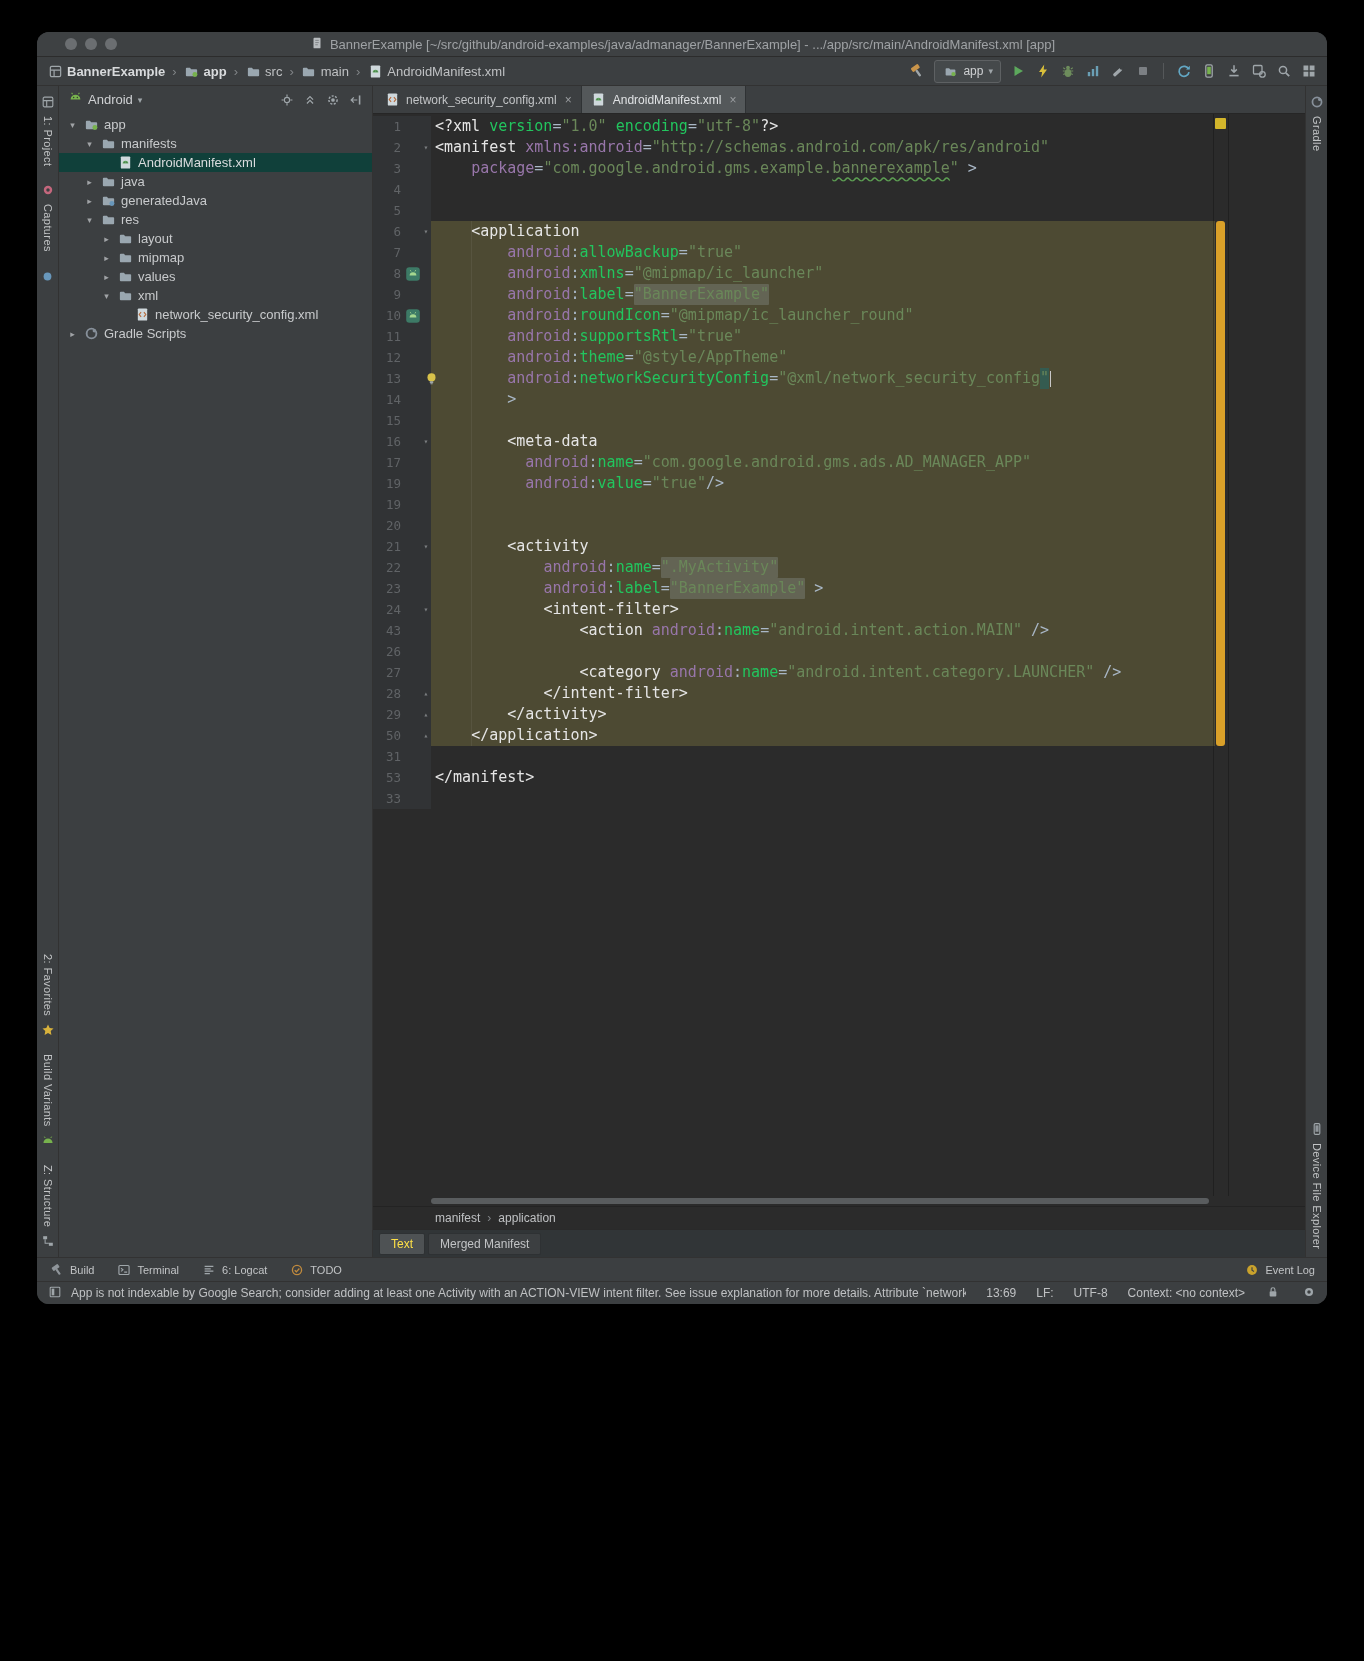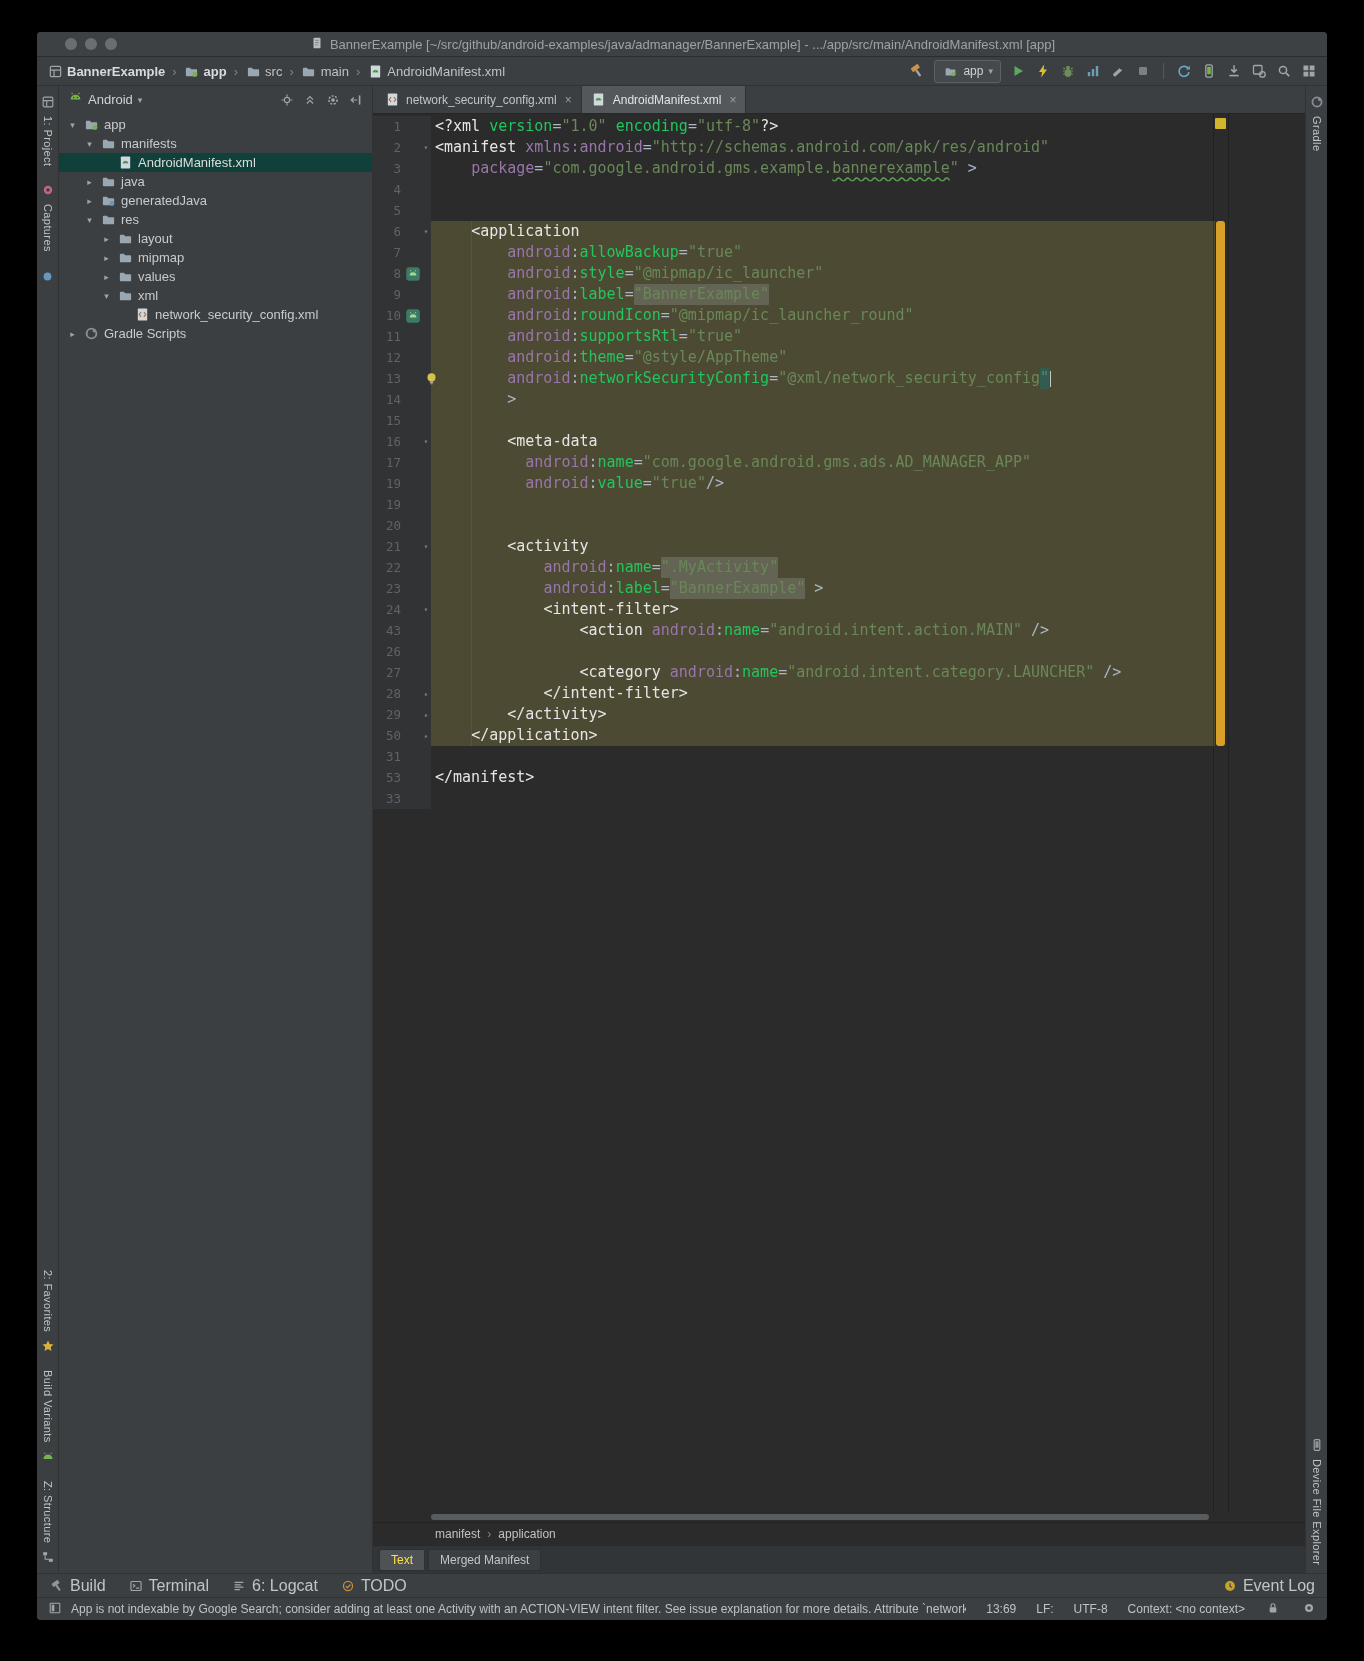--- a/index.html
+++ b/index.html
@@ -1,19 +1,19 @@
 <!DOCTYPE html>
 <html><head>
 <meta charset="utf-8">
 <style>
   html,body{margin:0;padding:0;width:1364px;height:1661px;background:#000;overflow:hidden;
     font-family:"Liberation Sans",sans-serif;}
   .page{position:relative;width:1364px;height:1661px;background:#000;}
-  .window{position:absolute;left:37px;top:32px;width:1290px;height:1588px;background:#3c3f41;
-    border-radius:4px;overflow:hidden;display:flex;flex-direction:column;}
+  .window{position:absolute;left:37px;top:32px;width:1290px;height:1272px;background:#3c3f41;
+    border-radius:12px;overflow:hidden;display:flex;flex-direction:column;}
   
   .titlebar{height:24px;flex:none;background:#3e4143;border-bottom:1px solid #2c2c2c;position:relative;
     display:flex;align-items:center;justify-content:center;}
   .traffic{position:absolute;left:28px;top:6px;display:flex;gap:8px;}
   .traffic span{width:12px;height:12px;border-radius:50%;background:#6b6e71;display:block;}
   .title-text{font-size:13px;color:#9fa2a5;margin-left:5px;white-space:nowrap;}
   
   .navbar{height:28px;flex:none;background:#3c3f41;border-bottom:1px solid #323232;display:flex;
     align-items:center;padding:0 10px;}
   .crumbs{display:flex;align-items:center;gap:4px;min-width:0;}
@@ -89,21 +89,21 @@
   .ebc .sep{color:#808487;}
   .btabs{height:27px;flex:none;background:#313537;border-top:1px solid #2a2a2a;display:flex;
     align-items:center;padding-left:6px;gap:3px;}
   .btab{padding:3px 11px;font-size:12px;color:#c2c4c6;background:#3c3f41;border:1px solid #2e3133;
     border-radius:2px;}
   .btab.active{background:#4e5254;color:#fde047;}
   
   .toolbar-bottom{height:23px;flex:none;background:#3c3f41;border-top:1px solid #323232;display:flex;
     align-items:center;padding:0 12px;}
   .tw-group{display:flex;align-items:center;gap:22px;}
-  .toolbtn{display:flex;align-items:center;gap:5px;font-size:16px;color:#c2c4c6;}
+  .toolbtn{display:flex;align-items:center;gap:5px;font-size:11px;color:#c2c4c6;}
   .statusbar{height:22px;flex:none;background:#3c3f41;border-top:1px solid #323232;display:flex;
     align-items:center;padding:0 10px;min-width:0;}
   .sb-msg{font-size:12px;color:#bfc1c3;margin-left:8px;white-space:nowrap;overflow:hidden;flex-shrink:1;}
   .sb-item{margin-left:20px;font-size:12px;color:#bfc1c3;white-space:nowrap;}
   .ico{display:inline-flex;width:16px;height:16px;align-items:center;justify-content:center;flex:none;}
 </style>
 </head>
 <body>
 
 <div class="page">
@@ -561,21 +561,21 @@
                   <span class="gut">
                     <span class="ico">
                       <svg width="16" height="16" viewBox="0 0 16 16">
                         <rect x="1.2" y="1.2" width="13.6" height="13.6" rx="3.2" fill="#3d7a66"></rect>
                         <path d="M4.6 9.6a3.4 3.4 0 0 1 6.8 0z" fill="#a5d78f"></path>
                         <path d="M6 5.4l-.7-1.2M10 5.4l.7-1.2" stroke="#a5d78f" stroke-width=".9"></path>
                       </svg>
                     </span>
                   </span>
                   <span class="fcol"></span>
-                  <span class="ctext"><span class="tk-p">        </span><span class="tk-n">android</span><span class="tk-y">:</span><span class="tk-a">style</span><span class="tk-y">=</span><span class="tk-s">"@mipmap/ic_launcher"</span></span>
+                  <span class="ctext"><span class="tk-p">        </span><span class="tk-n">android</span><span class="tk-y">:</span><span class="tk-a">xmlns</span><span class="tk-y">=</span><span class="tk-s">"@mipmap/ic_launcher"</span></span>
                 </div>
                 <div class="line hl">
                   <span class="ln">9</span>
                   <span class="gut"></span>
                   <span class="fcol"></span>
                   <span class="ctext"><span class="tk-p">        </span><span class="tk-n">android</span><span class="tk-y">:</span><span class="tk-a">label</span><span class="tk-y">=</span><span class="tk-o">"BannerExample"</span></span>
                 </div>
                 <div class="line hl">
                   <span class="ln">10</span>
                   <span class="gut">

